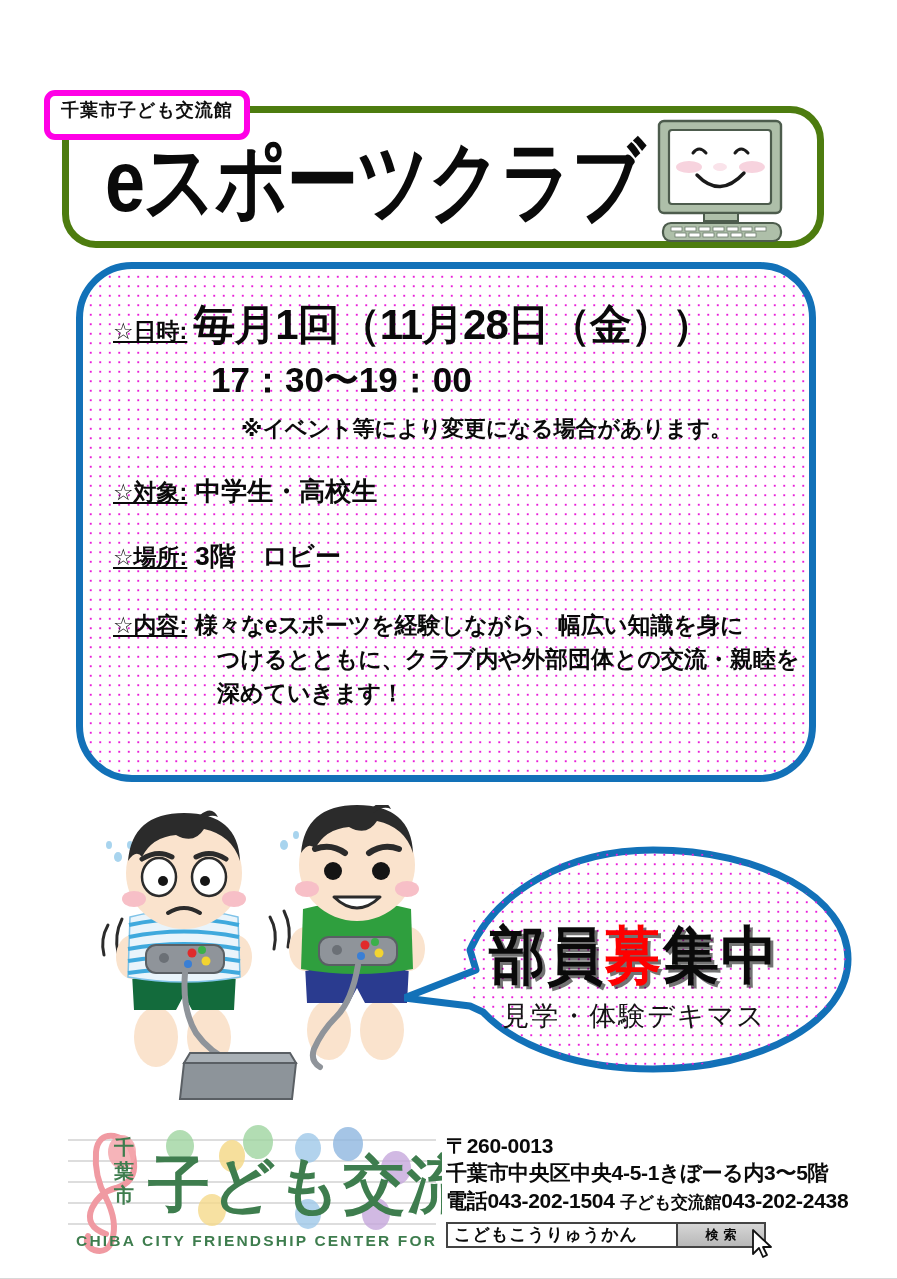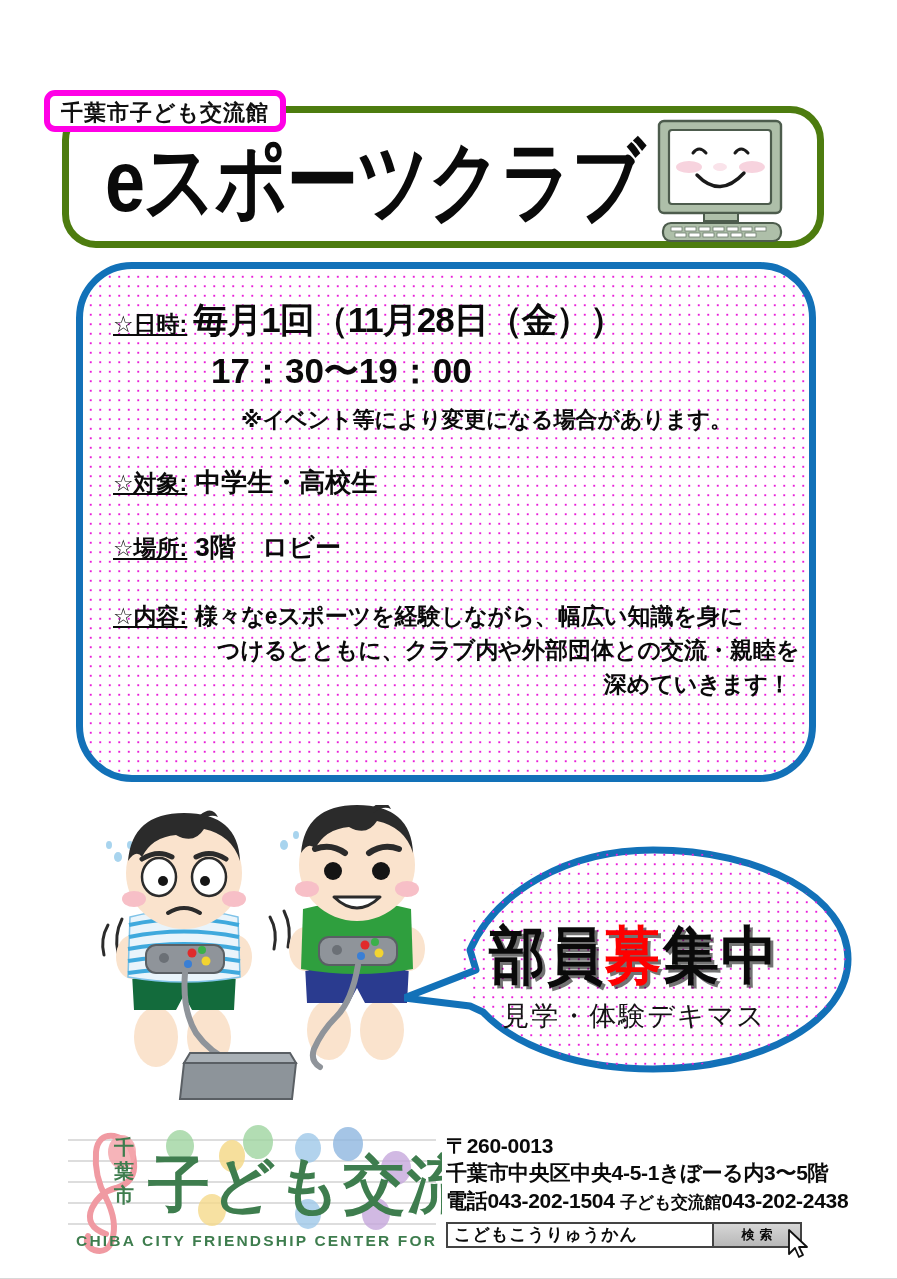--- a/index.html
+++ b/index.html
@@ -29,25 +29,25 @@
     height: 142px;
     border: 7px solid #4d7c0f;
     border-radius: 34px;
     background: #ffffff;
     box-sizing: border-box;
   }
   .org-badge {
     position: absolute;
     left: 44px;
     top: 90px;
-    padding: 5px 11px 2px 11px;
+    padding: 5px 11px 14px 11px;
     border: 6px solid #FF00E6;
     border-radius: 11px;
     background: #ffffff;
-    font-size: 22px;
+    font-size: 18px;
     font-weight: 700;
     letter-spacing: 1px;
     color: #101010;
     z-index: 6;
     white-space: nowrap;
     line-height: 1.05;
   }
   .title-text {
     position: absolute;
     left: 36px;
@@ -100,21 +100,21 @@
     letter-spacing: 0px;
   }
   .lbl u { text-decoration: underline; text-underline-offset: 2px; }
 
   .dt-line1 {
     display: flex;
     align-items: baseline;
     gap: 6px;
   }
   .dt-big {
-    font-size: 35px;
+    font-size: 42px;
     font-weight: 700;
     color: #0a0a0a;
     letter-spacing: -1px;
     white-space: nowrap;
   }
   .dt-time {
     font-size: 35px;
     font-weight: 700;
     color: #0a0a0a;
     letter-spacing: 0px;
@@ -147,21 +147,20 @@
     display: flex;
     align-items: baseline;
     gap: 8px;
   }
   .content-line {
     font-size: 23px;
     font-weight: 700;
     color: #0a0a0a;
     line-height: 1.48;
     white-space: nowrap;
-    text-align: right;
   }
   .content-indent { margin-left: 104px; }
   .contact-row {
     margin-top: 34px;
     display: flex;
     align-items: baseline;
     gap: 10px;
   }
   .contact-val {
     font-size: 23px;
@@ -246,21 +245,21 @@
     color: #0a0a0a;
     line-height: 1.30;
     letter-spacing: -0.3px;
     white-space: nowrap;
   }
   .addr-line .small { font-size: 17px; }
   .search-wrap {
     margin-top: 8px;
     display: flex;
     align-items: stretch;
-    width: 356px;
+    width: 320px;
     height: 26px;
     position: relative;
   }
   .search-input {
     flex: 1;
     border: 2px solid #444;
     background: #ffffff;
     font-size: 17px;
     font-weight: 700;
     color: #0a0a0a;

